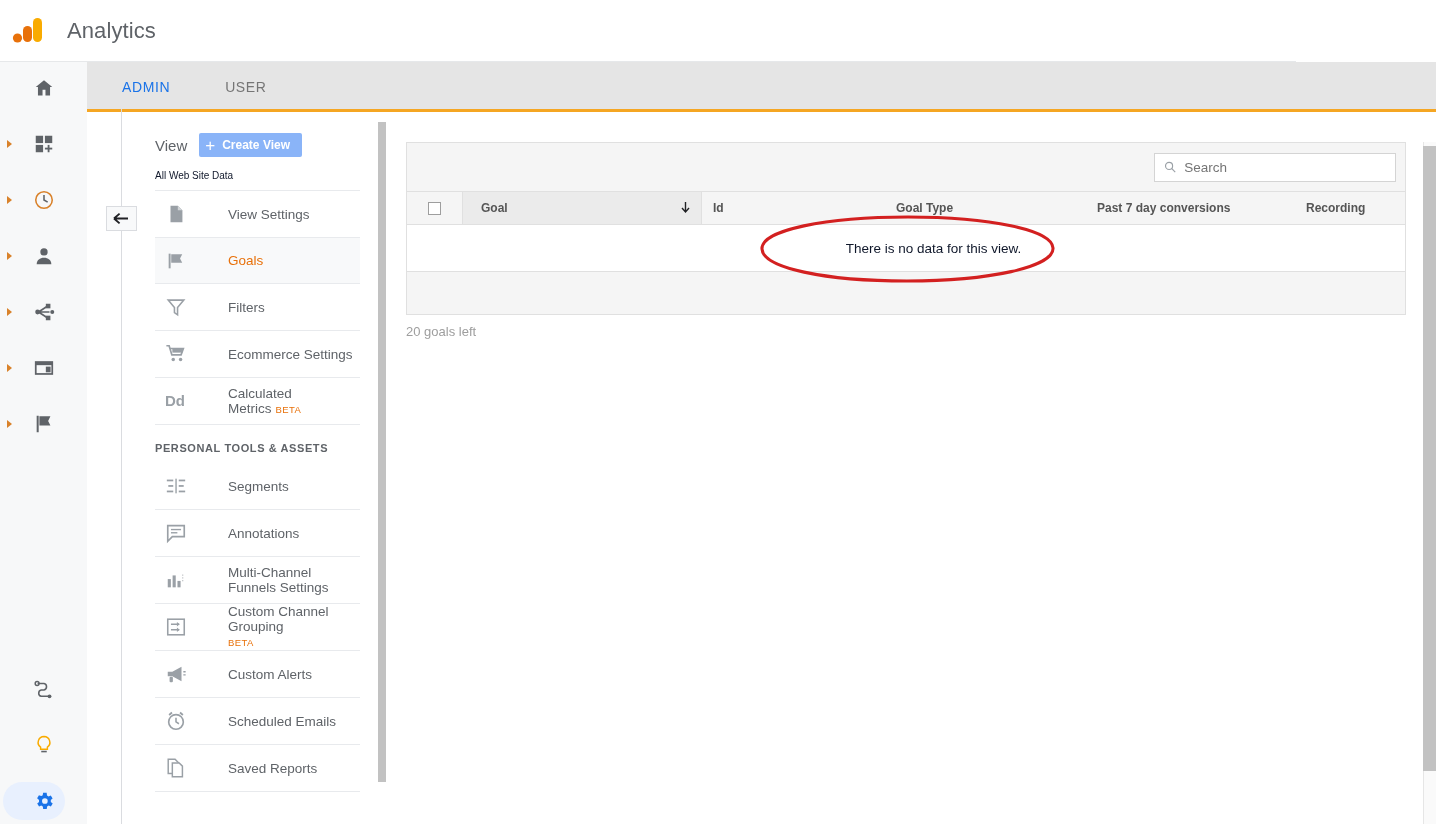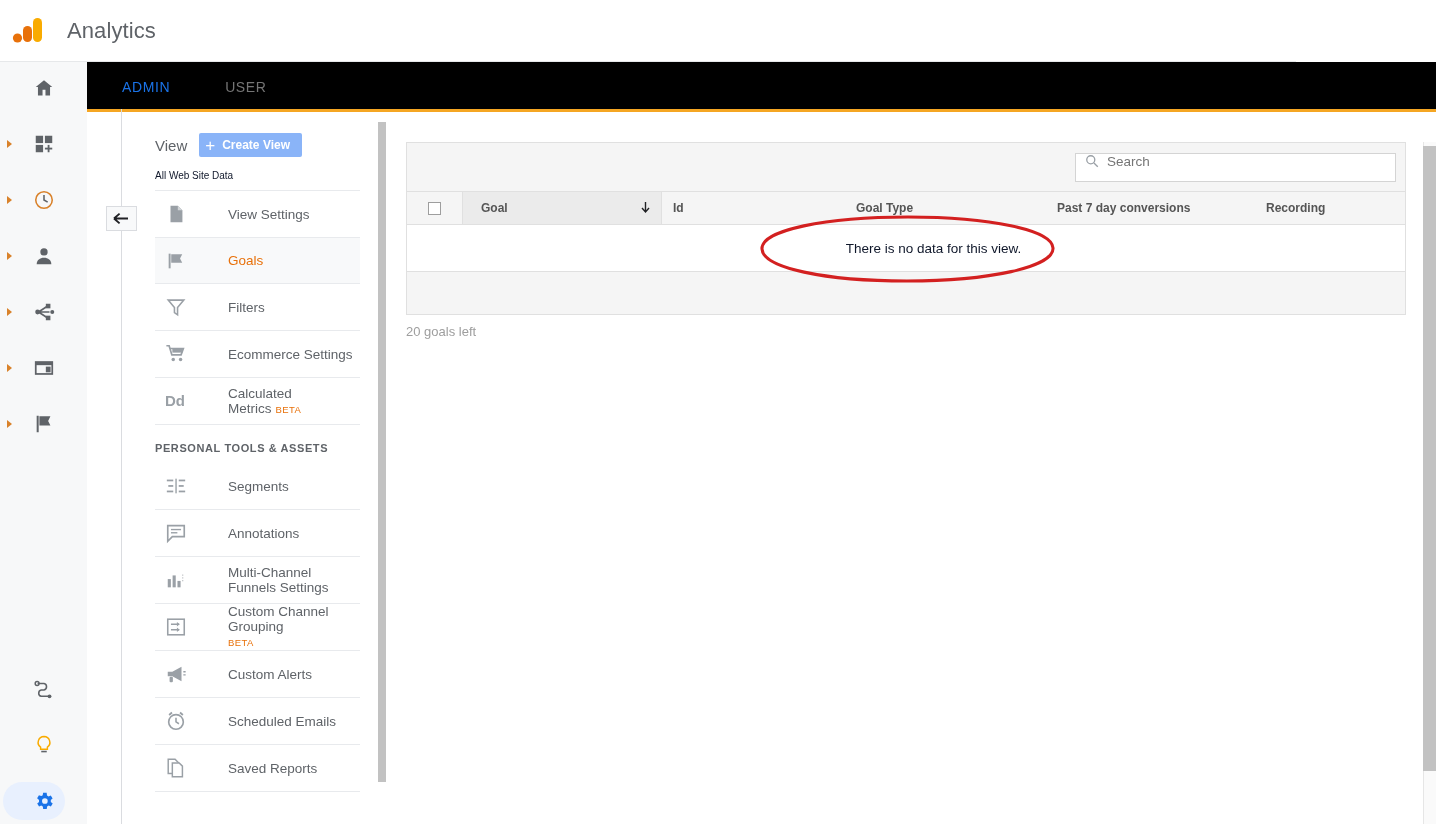--- a/index.html
+++ b/index.html
@@ -43,21 +43,21 @@
   .rail-bottom { position: absolute; left: 0; bottom: 3px; width: 87px; }
   .rail-item.active::before {
     content: ""; position: absolute; left: 3px; top: 1px;
     width: 62px; height: 38px; border-radius: 19px; background: #e8f0fe;
   }
   .rail-item.active .rail-ico { position: relative; }
 
   
   .tabbar {
     position: absolute; top: 62px; left: 87px; width: 1349px; height: 47px;
-    background: #000000; display: flex; align-items: flex-end;
+    background: #e5e5e5; display: flex; align-items: flex-end;
   }
   .tab {
     font-size: 14px; letter-spacing: .6px; padding: 0 0 14px 0;
     margin-left: 35px; color: #757575; cursor: pointer;
   }
   .tab.sel { color: #1a73e8; }
   .tab.t2 { margin-left: 55px; }
 
   
   .content {
@@ -117,36 +117,36 @@
   }
 
   
   .main { position: absolute; left: 406px; top: 142px; width: 1000px; }
   .tbl-wrap { border: 1px solid #e0e0e0; background: #fff; }
   .tbl-top {
     height: 49px; background: #f5f5f5; border-bottom: 1px solid #e0e0e0;
     display: flex; align-items: center; justify-content: flex-end; padding-right: 9px;
   }
   .search-box {
-    width: 321px; height: 29px; background: #fff; border: 1px solid #d4d4d4;
-    display: flex; align-items: flex-start; padding-left: 9px;
+    width: 242px; height: 29px; background: #fff; border: 1px solid #d4d4d4;
+    display: flex; align-items: center; padding-left: 9px;
   }
   .search-inp {
     border: none; outline: none; font-size: 13.5px; color: #9e9e9e;
     font-family: "Liberation Sans", sans-serif; margin-left: 8px; width: 240px;
     background: transparent;
   }
   .thead { display: flex; height: 33px; border-bottom: 1px solid #e0e0e0; }
   .th {
     font-size: 12px; font-weight: bold; color: #555; display: flex;
     align-items: center; cursor: pointer; background: #f5f5f5;
   }
   .th.chk { width: 55px; justify-content: center; background: #f5f5f5; }
   .th.goal {
-    width: 200px; background: #ebebeb; padding-left: 18px;
+    width: 240px; background: #ebebeb; padding-left: 18px;
     justify-content: space-between; padding-right: 11px;
     border-left: 1px solid #e0e0e0; border-right: 1px solid #e0e0e0;
   }
   .th.id { width: 194px; padding-left: 11px; }
   .th.gtype { width: 201px; padding-left: 0; }
   .th.conv { width: 209px; }
   .th.rec { flex: 1; }
   .cbx { width: 13px; height: 13px; border: 1px solid #9e9e9e; background: #fff; }
   .nodata {
     height: 47px; display: flex; align-items: center; justify-content: center;

